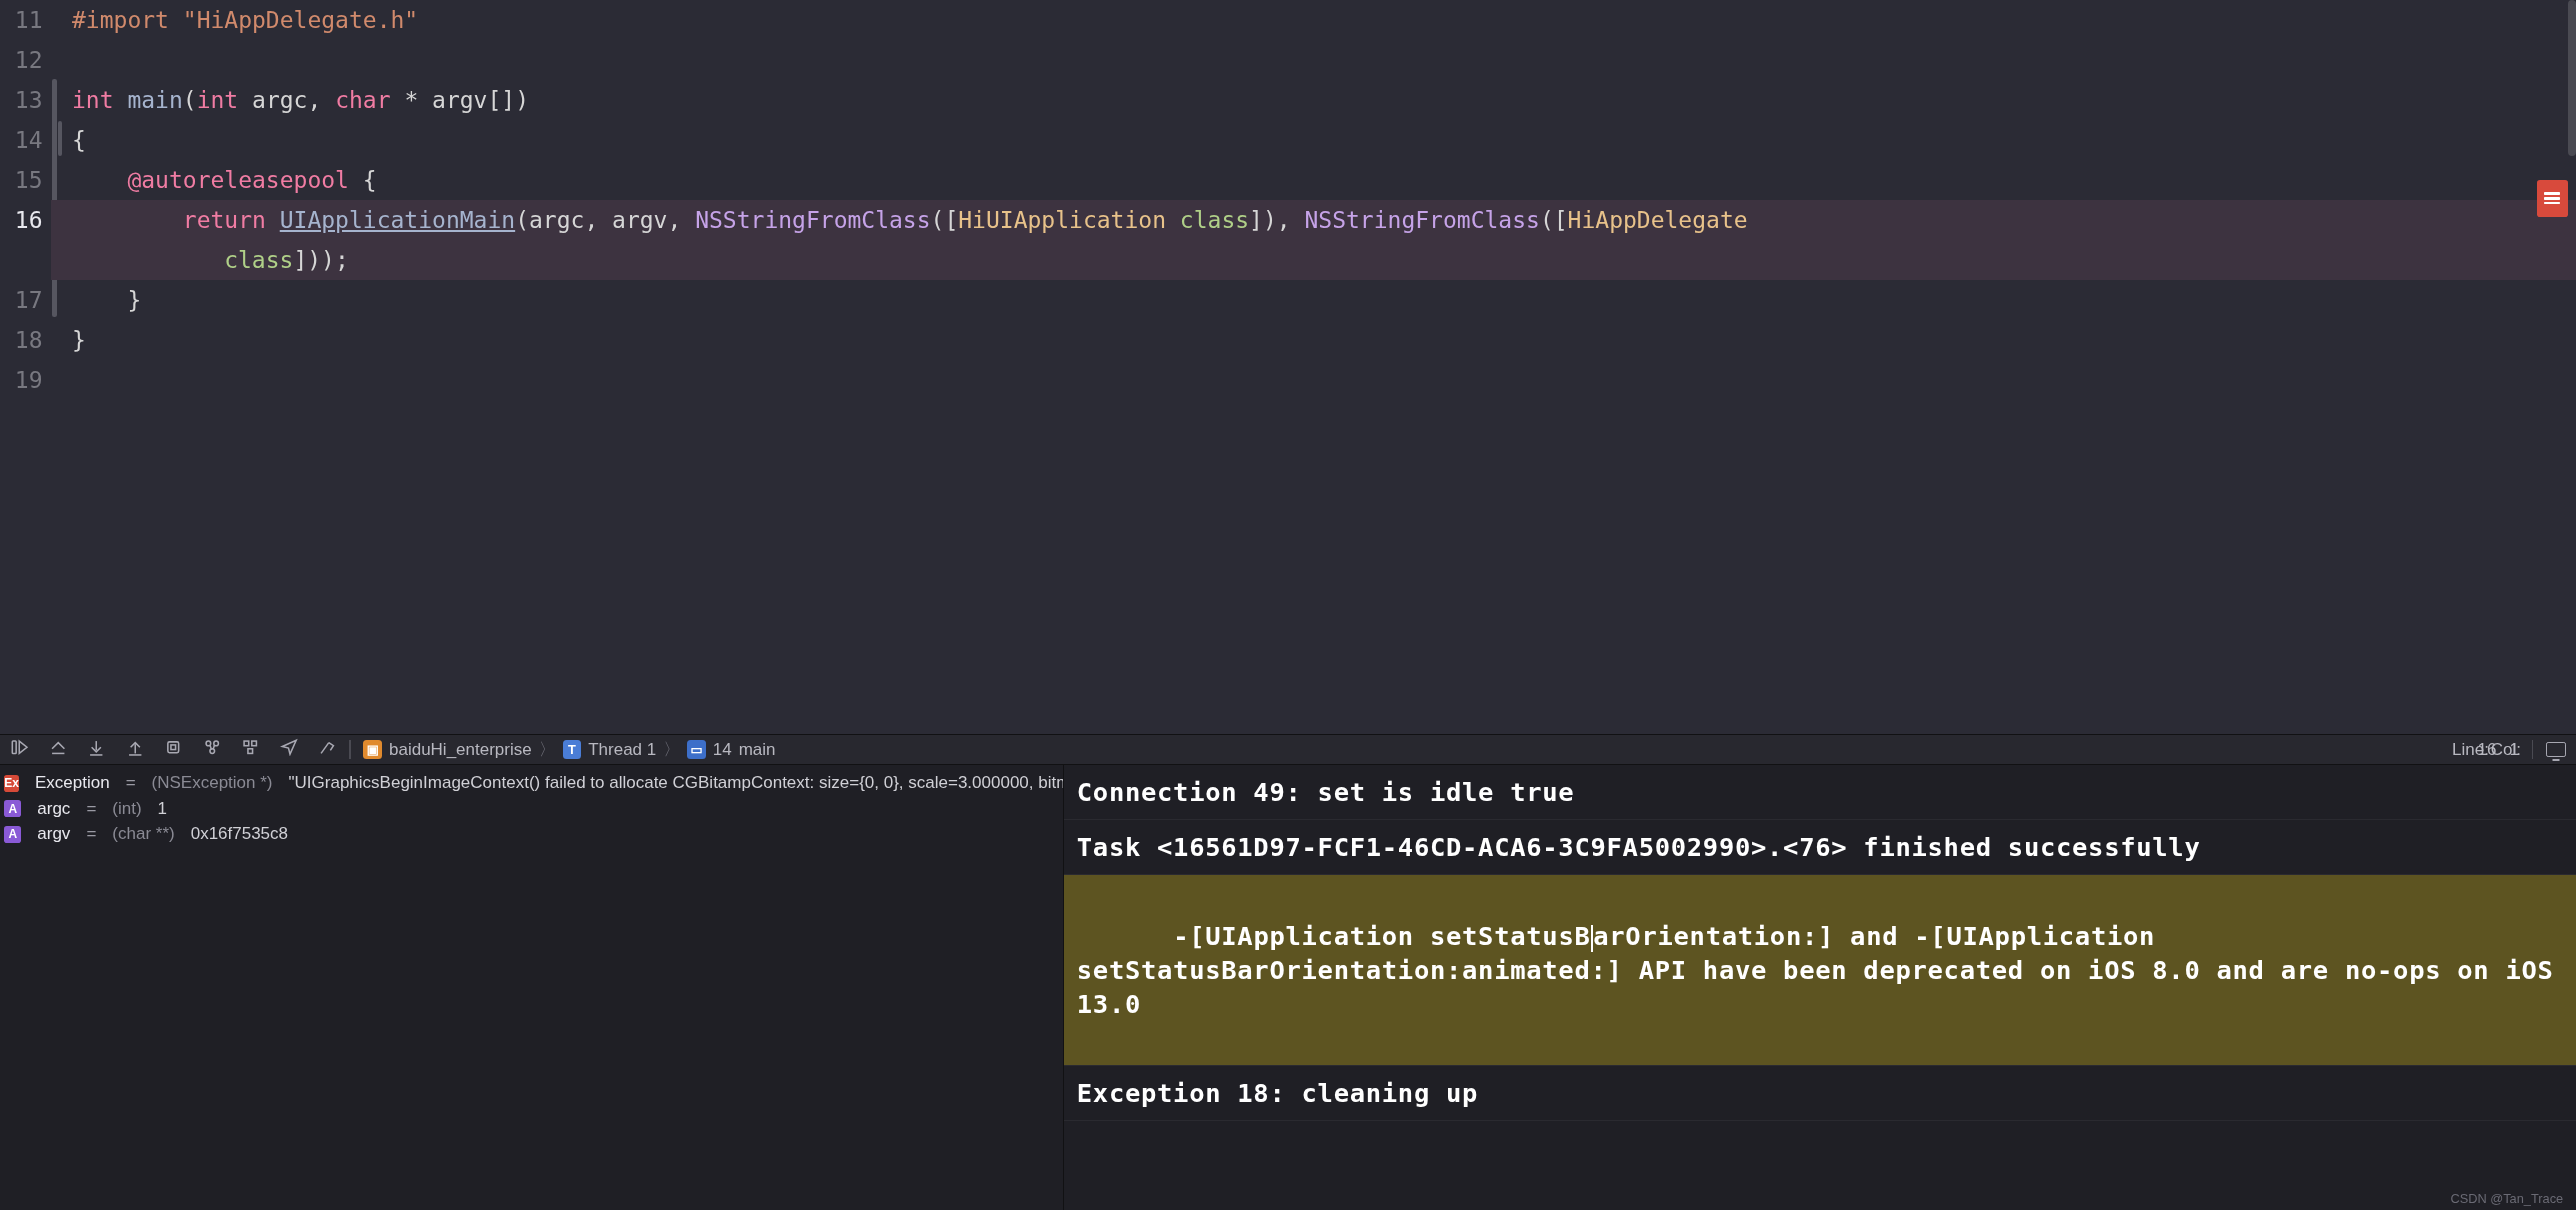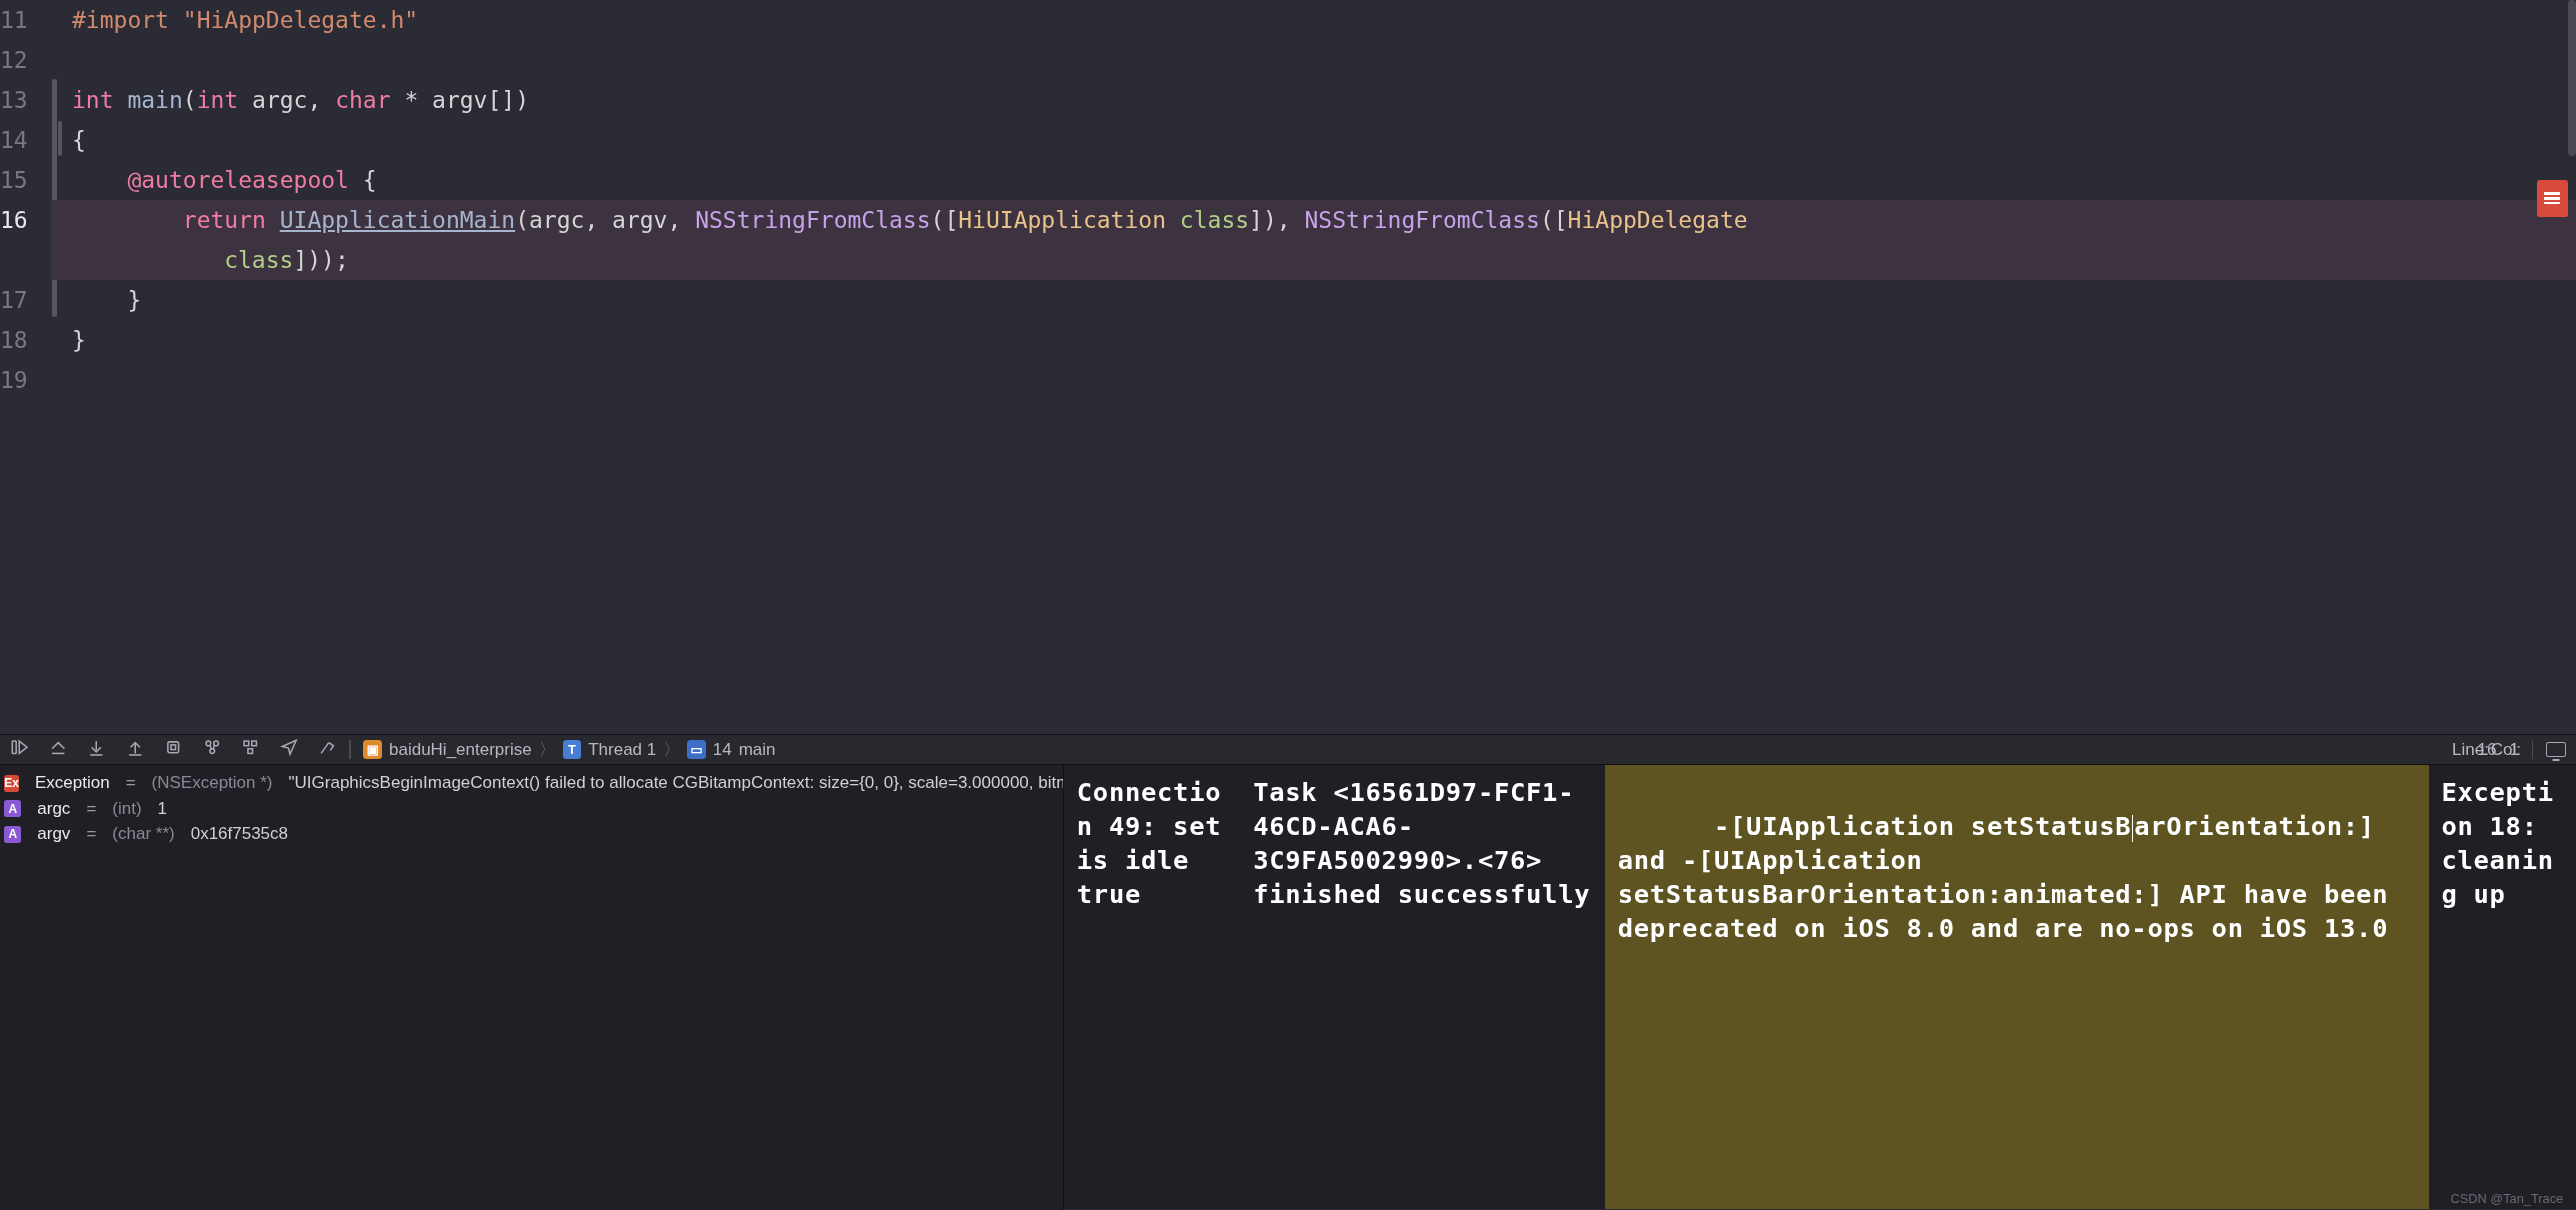--- a/index.html
+++ b/index.html
@@ -36,21 +36,21 @@
     height:734px;
     width:100%;
     display:flex;
   }
   .gutter {
     width:51px;
     padding-top:0;
     background:var(--bg-gutter);
     color:var(--fg-gutter);
     font-size:23px;
-    text-align:left;
+    text-align:right;
     user-select:none;
   }
   .gutter .ln { height:40px; line-height:40px; padding-right:8.5px; }
   .gutter .ln.cur { color:#e8e8ee; }
   .code {
     flex:1;
     font-size:23px;
     line-height:40px;
     color:var(--fg-default);
     position:relative;
@@ -121,21 +121,21 @@
   .vbadge{width:17px;height:17px;border-radius:2.8px;display:flex;align-items:center;justify-content:center;font-size:12px;font-weight:700;color:#fff;}
   .vbadge.ex{background:#d64a38;}
   .vbadge.a{background:#8a5ad6;}
   .vname{color:#e8e8ee; font-weight:500;}
   .veq{color:#9a9aa4;}
   .vtype{color:#8a8a94;}
   .vval{color:#d0d0d6;}
   .vstr{color:#d0d0d6;}
 
   .console {
-    flex:1; display:flex; flex-direction:row;
+    flex:1; display:flex; flex-direction:column;
     font-size:25.5px; font-weight:700;
     color:var(--fg-console);
     position:relative;
   }
   .cline { padding:10px 14px 10px 12.8px; line-height:34px; border-bottom:1.4px solid #2a2a30; font-family:"SF Mono","Menlo",monospace; letter-spacing:0.7px; white-space:pre-wrap; word-break:break-word;}
   .cline.warn { background:var(--bg-console-warn); position:relative;}
   .cline .cursor{display:inline-block;width:1.4px;height:27px;background:#fff;vertical-align:middle;margin:0 0.7px;}
   .watermark{position:absolute;right:12.8px;bottom:4.3px;font-size:12.8px;color:#6a6a74;font-family:sans-serif;font-weight:400;}
 </style>
 </head>

